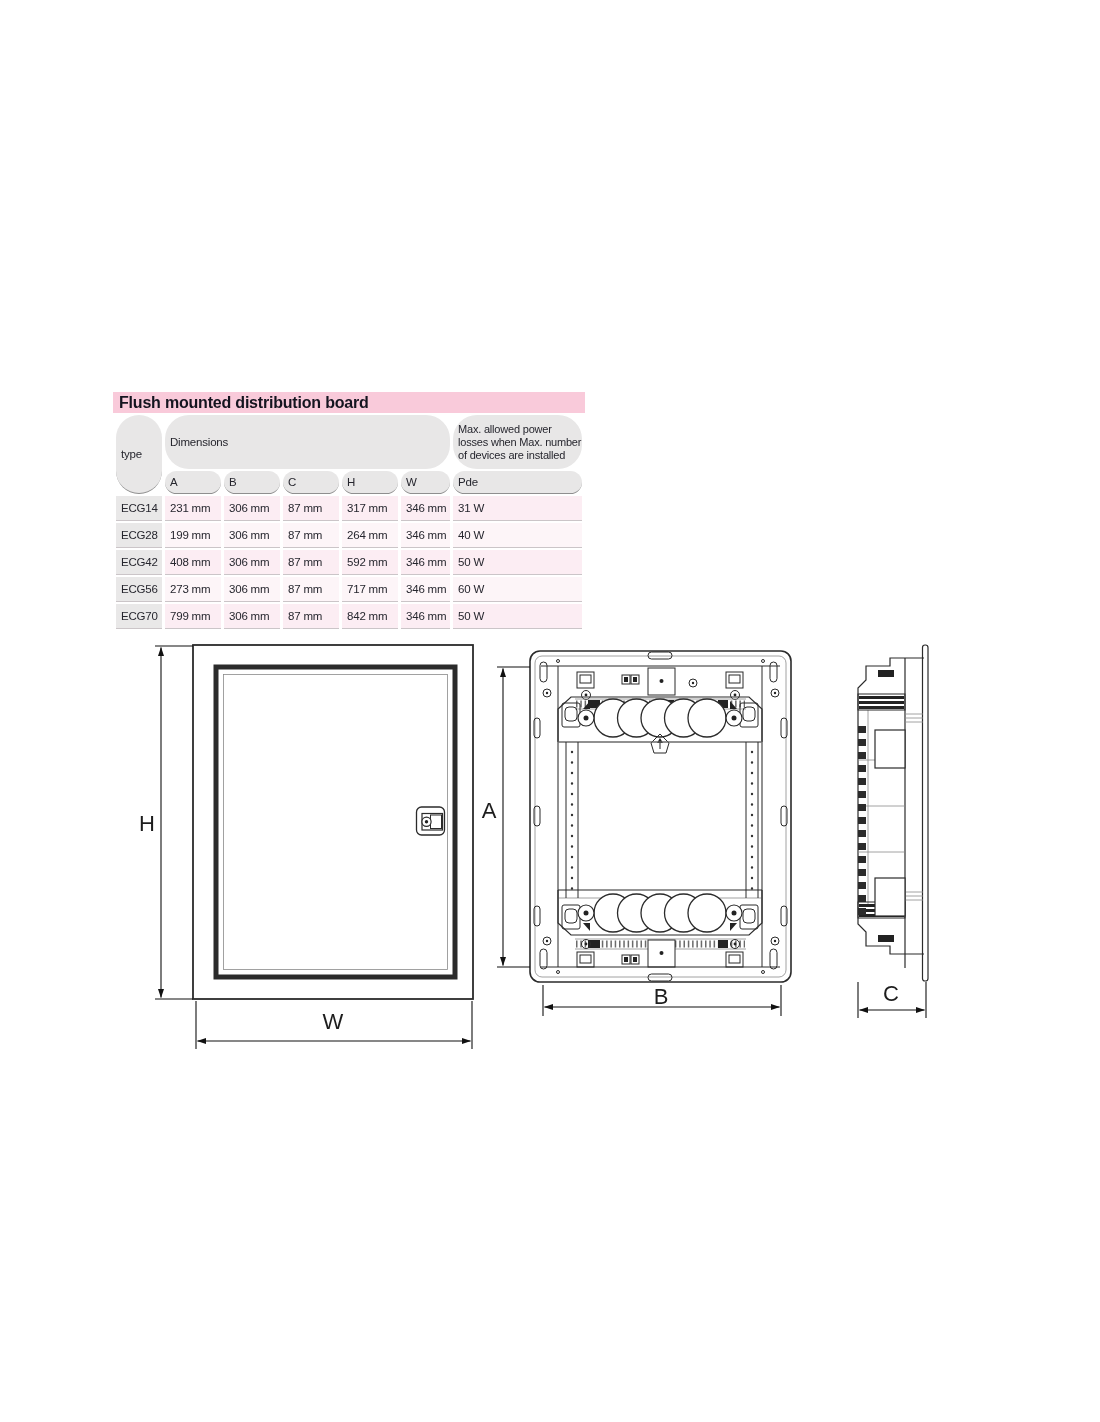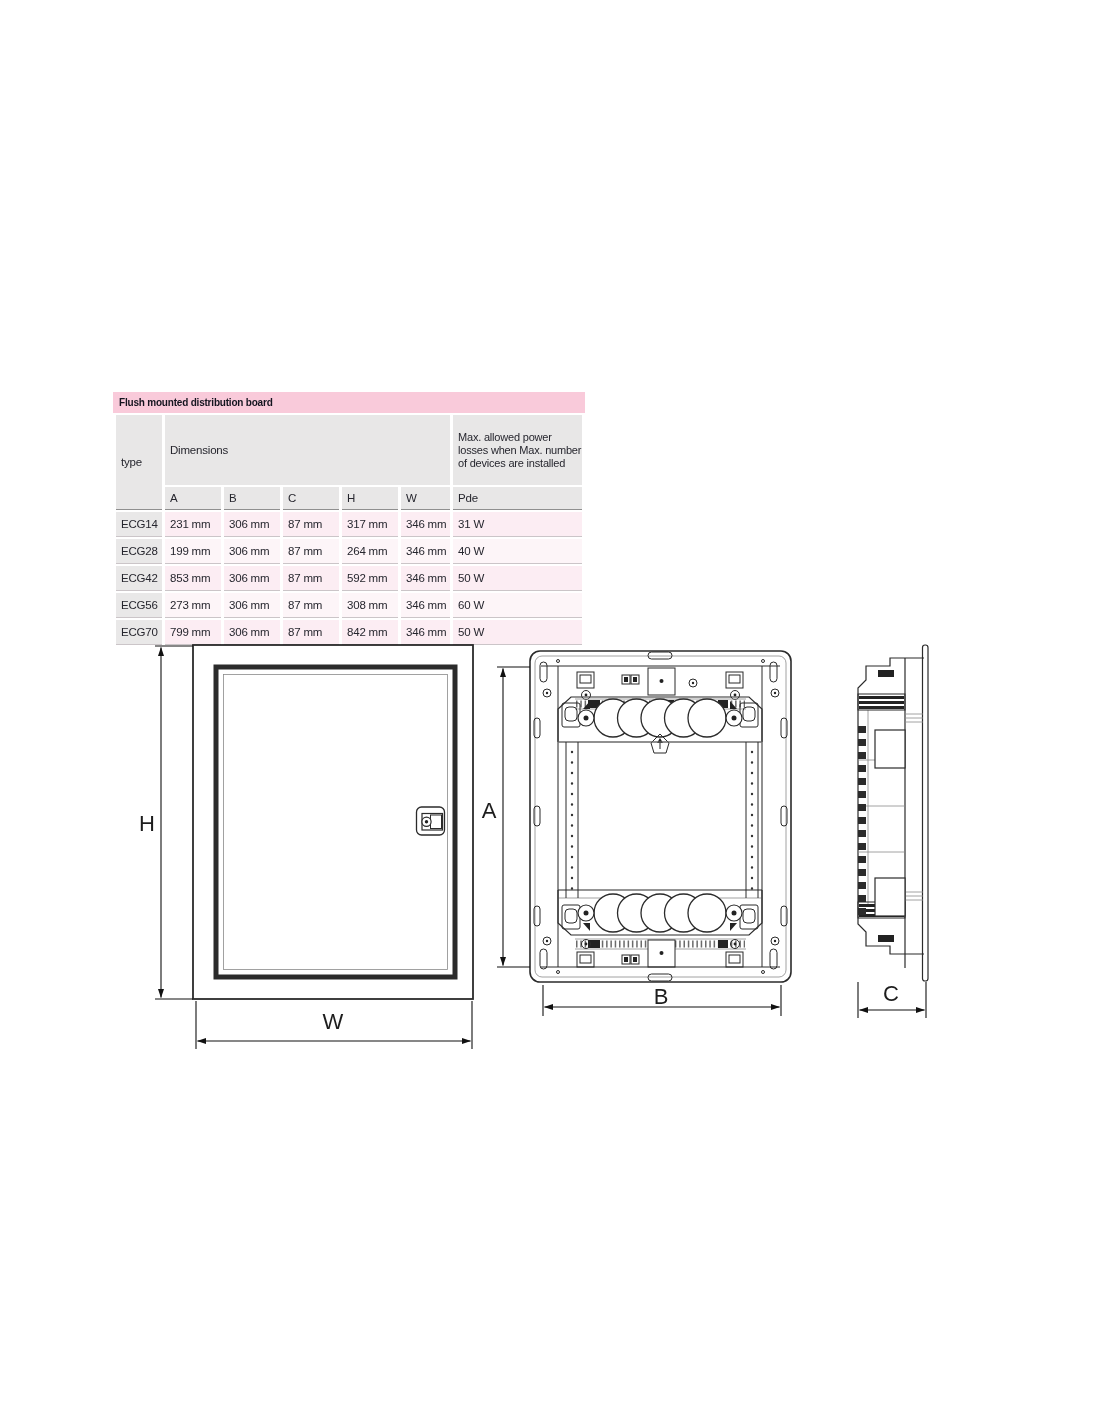--- a/index.html
+++ b/index.html
@@ -1,27 +1,27 @@
 <!DOCTYPE html>
 <html><head>
 <meta charset="utf-8">
 <style>
   html,body{margin:0;padding:0;background:#fff;}
   .page{position:relative;width:1100px;height:1422px;background:#ffffff;overflow:hidden;
         font-family:"Liberation Sans",sans-serif;color:#26262e;}
   
   .tbl-wrap{position:absolute;left:113px;top:392px;width:472px;}
   .tbl-title{background:#f9cada;height:21px;line-height:21px;padding-left:6px;
-             font-size:10px;font-weight:700;color:#14141f;letter-spacing:-0.2px;}
+             font-size:16px;font-weight:700;color:#14141f;letter-spacing:-0.2px;}
   table.spec{border-collapse:separate;border-spacing:3px 2px;table-layout:fixed;width:472px;
              font-size:11.5px;letter-spacing:-0.2px;color:#26262e;}
   table.spec td,table.spec th{font-weight:400;text-align:left;padding:0 0 0 5px;vertical-align:middle;}
-  .hdr{background:#e8e7e7;}
+  .hdr{background:#e8e7e7;border-radius:24px;}
   .h-type{vertical-align:bottom;padding-bottom:26px;border-bottom:1px solid #8f8f8f;}
-  .h-dims{vertical-align:bottom;text-align:center;padding:0 0 3px 0;height:70px;}
+  .h-dims{vertical-align:bottom;text-align:center;padding:0 0 3px 0;height:54px;}
   .h-note{vertical-align:top;padding:3px 4px 0 5px;line-height:13px;font-size:11px;}
   .h-sub{height:22px;text-align:center;padding:0;border-bottom:1px solid #8f8f8f;}
   .h-pde{height:22px;text-align:left;padding-left:5px;border-bottom:1px solid #8f8f8f;}
   tr.data td{height:24px;border-bottom:1px solid #cbc5c8;}
   td.typecell{background:#e9e8e8;}
   tr.row-a td.val{background:#fcedf3;}
   tr.row-b td.val{background:#fdf5f8;}
   
   .draw{position:absolute;left:120px;top:630px;}
   .ln{fill:none;stroke:#2b2b2b;stroke-width:1;}
@@ -83,33 +83,33 @@
         <td class="typecell">ECG28</td>
         <td class="val">199 mm</td>
         <td class="val">306 mm</td>
         <td class="val">87 mm</td>
         <td class="val">264 mm</td>
         <td class="val">346 mm</td>
         <td class="val">40 W</td>
       </tr>
       <tr class="data row-a">
         <td class="typecell">ECG42</td>
-        <td class="val">853 mm</td>
+        <td class="val">408 mm</td>
         <td class="val">306 mm</td>
         <td class="val">87 mm</td>
         <td class="val">592 mm</td>
         <td class="val">346 mm</td>
         <td class="val">50 W</td>
       </tr>
       <tr class="data row-b">
         <td class="typecell">ECG56</td>
         <td class="val">273 mm</td>
         <td class="val">306 mm</td>
         <td class="val">87 mm</td>
-        <td class="val">308 mm</td>
+        <td class="val">717 mm</td>
         <td class="val">346 mm</td>
         <td class="val">60 W</td>
       </tr>
       <tr class="data row-a">
         <td class="typecell">ECG70</td>
         <td class="val">799 mm</td>
         <td class="val">306 mm</td>
         <td class="val">87 mm</td>
         <td class="val">842 mm</td>
         <td class="val">346 mm</td>

